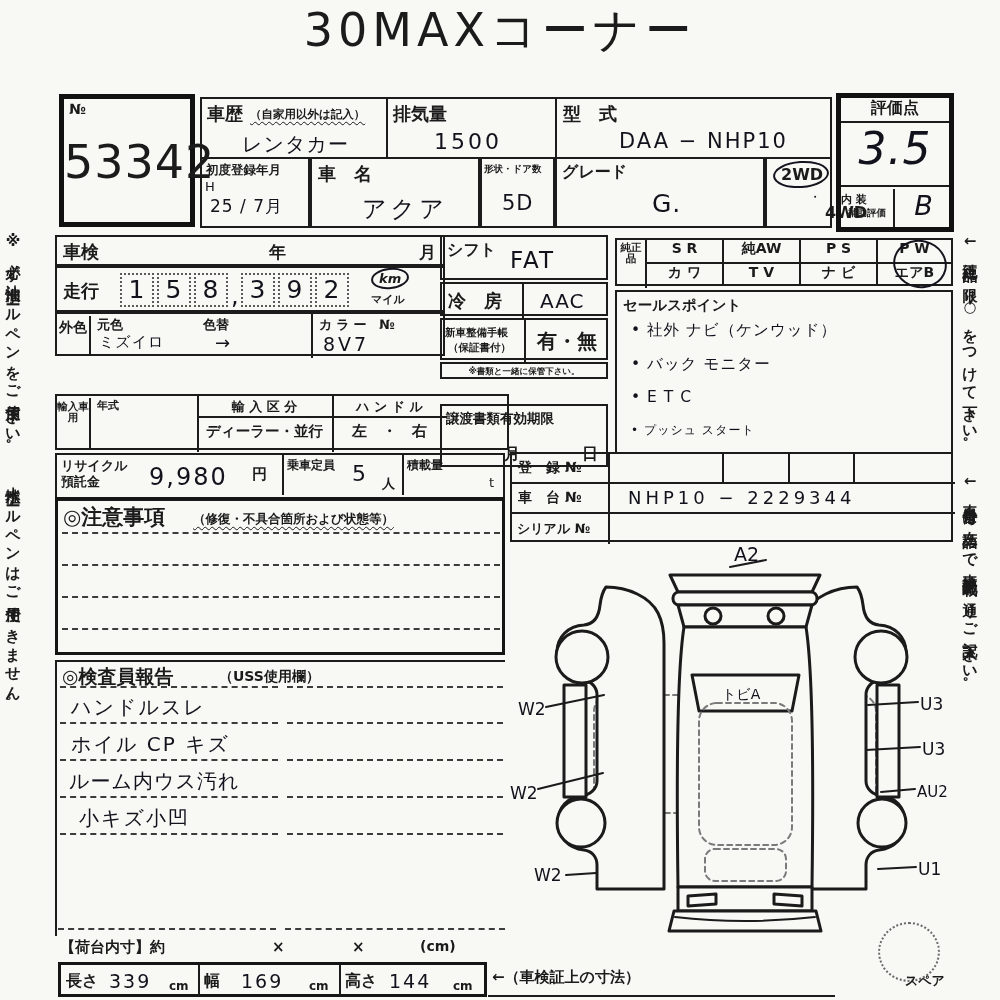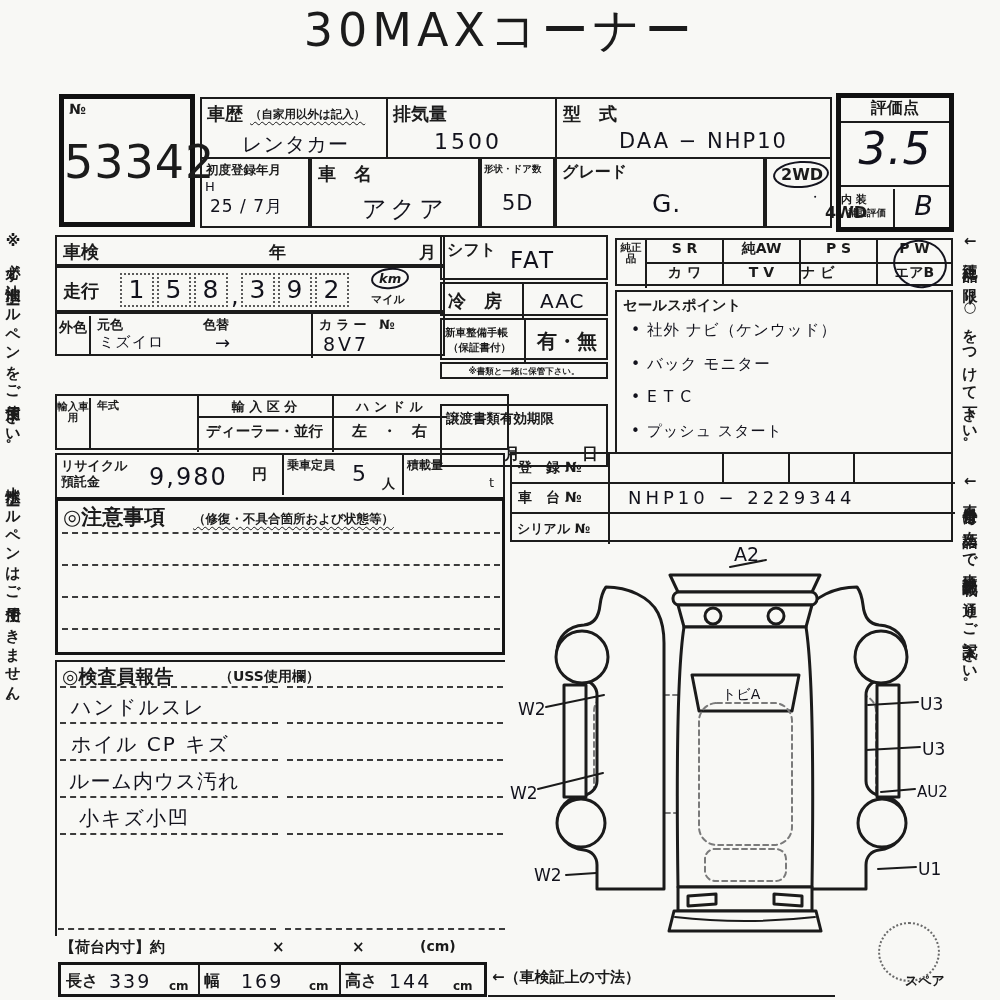--- a/index.html
+++ b/index.html
@@ -152,31 +152,31 @@
   </div>
 
   <div class="abs bx" style="left:615px;top:238px;width:338px;height:48px;">
     <div class="abs stack" style="left:0;top:0;width:30px;height:48px;font-size:10.5px;border-right:2px solid #1c1c1c;padding-top:2px;">純正品</div>
     <div class="abs" style="left:30px;top:0;width:77px;height:24px;border-right:2px solid #1c1c1c;border-bottom:2px solid #1c1c1c;text-align:center;font-weight:bold;font-size:14px;">S R</div>
     <div class="abs" style="left:107px;top:0;width:77px;height:24px;border-right:2px solid #1c1c1c;border-bottom:2px solid #1c1c1c;text-align:center;font-weight:bold;font-size:14px;">純AW</div>
     <div class="abs" style="left:184px;top:0;width:77px;height:24px;border-right:2px solid #1c1c1c;border-bottom:2px solid #1c1c1c;text-align:center;font-weight:bold;font-size:14px;">P S</div>
     <div class="abs" style="left:261px;top:0;width:73px;height:24px;border-bottom:2px solid #1c1c1c;text-align:center;font-weight:bold;font-size:14px;">P W</div>
     <div class="abs" style="left:30px;top:24px;width:77px;height:20px;border-right:2px solid #1c1c1c;text-align:center;font-weight:bold;font-size:14px;">カ ワ</div>
     <div class="abs" style="left:107px;top:24px;width:77px;height:20px;border-right:2px solid #1c1c1c;text-align:center;font-weight:bold;font-size:14px;">T V</div>
-    <div class="abs" style="left:184px;top:24px;width:77px;height:20px;border-right:2px solid #1c1c1c;text-align:left;font-weight:bold;font-size:14px;">ナ ビ</div>
+    <div class="abs" style="left:184px;top:24px;width:77px;height:20px;border-right:2px solid #1c1c1c;text-align:center;font-weight:bold;font-size:14px;">ナ ビ</div>
     <div class="abs" style="left:261px;top:24px;width:73px;text-align:center;font-weight:bold;font-size:14px;">エアB</div>
   </div>
   <div class="abs oval" style="left:893px;top:240px;width:54px;height:48px;transform:rotate(14deg);"></div>
 
   <div class="abs bx" style="left:615px;top:290px;width:338px;height:164px;">
     <span class="abs lbl" style="left:6px;top:4px;font-size:14.5px;">セールスポイント</span>
     <span class="abs hw" style="left:14px;top:28px;font-size:15.5px;">• <span>社外 ナビ（ケンウッド）</span></span>
     <span class="abs hw" style="left:14px;top:62px;font-size:15.5px;">• <span>バック モニター</span></span>
     <span class="abs hw" style="left:14px;top:96px;font-size:15.5px;">• <span>E T C</span></span>
-    <span class="abs hw" style="left:14px;top:130px;font-size:15px;">• <span>プッシュ スタート</span></span>
+    <span class="abs hw" style="left:14px;top:130px;font-size:12px;">• <span>プッシュ スタート</span></span>
   </div>
 
   <div class="abs bx" style="left:55px;top:453px;width:450px;height:48px;">
     <span class="abs lbl" style="left:4px;top:2px;font-size:13px;">リサイクル</span>
     <span class="abs lbl" style="left:4px;top:18px;font-size:13px;">預託金</span>
     <span class="abs hw" style="left:92px;top:8px;font-size:24px;letter-spacing:2px;">9,980</span>
     <span class="abs lbl" style="left:195px;top:10px;font-size:15px;">円</span>
     <div class="abs vline" style="left:225px;top:0;height:40px;"></div>
     <span class="abs lbl" style="left:230px;top:2px;font-size:12px;">乗車定員</span>
     <span class="abs hw" style="left:295px;top:6px;font-size:22px;">5</span>

